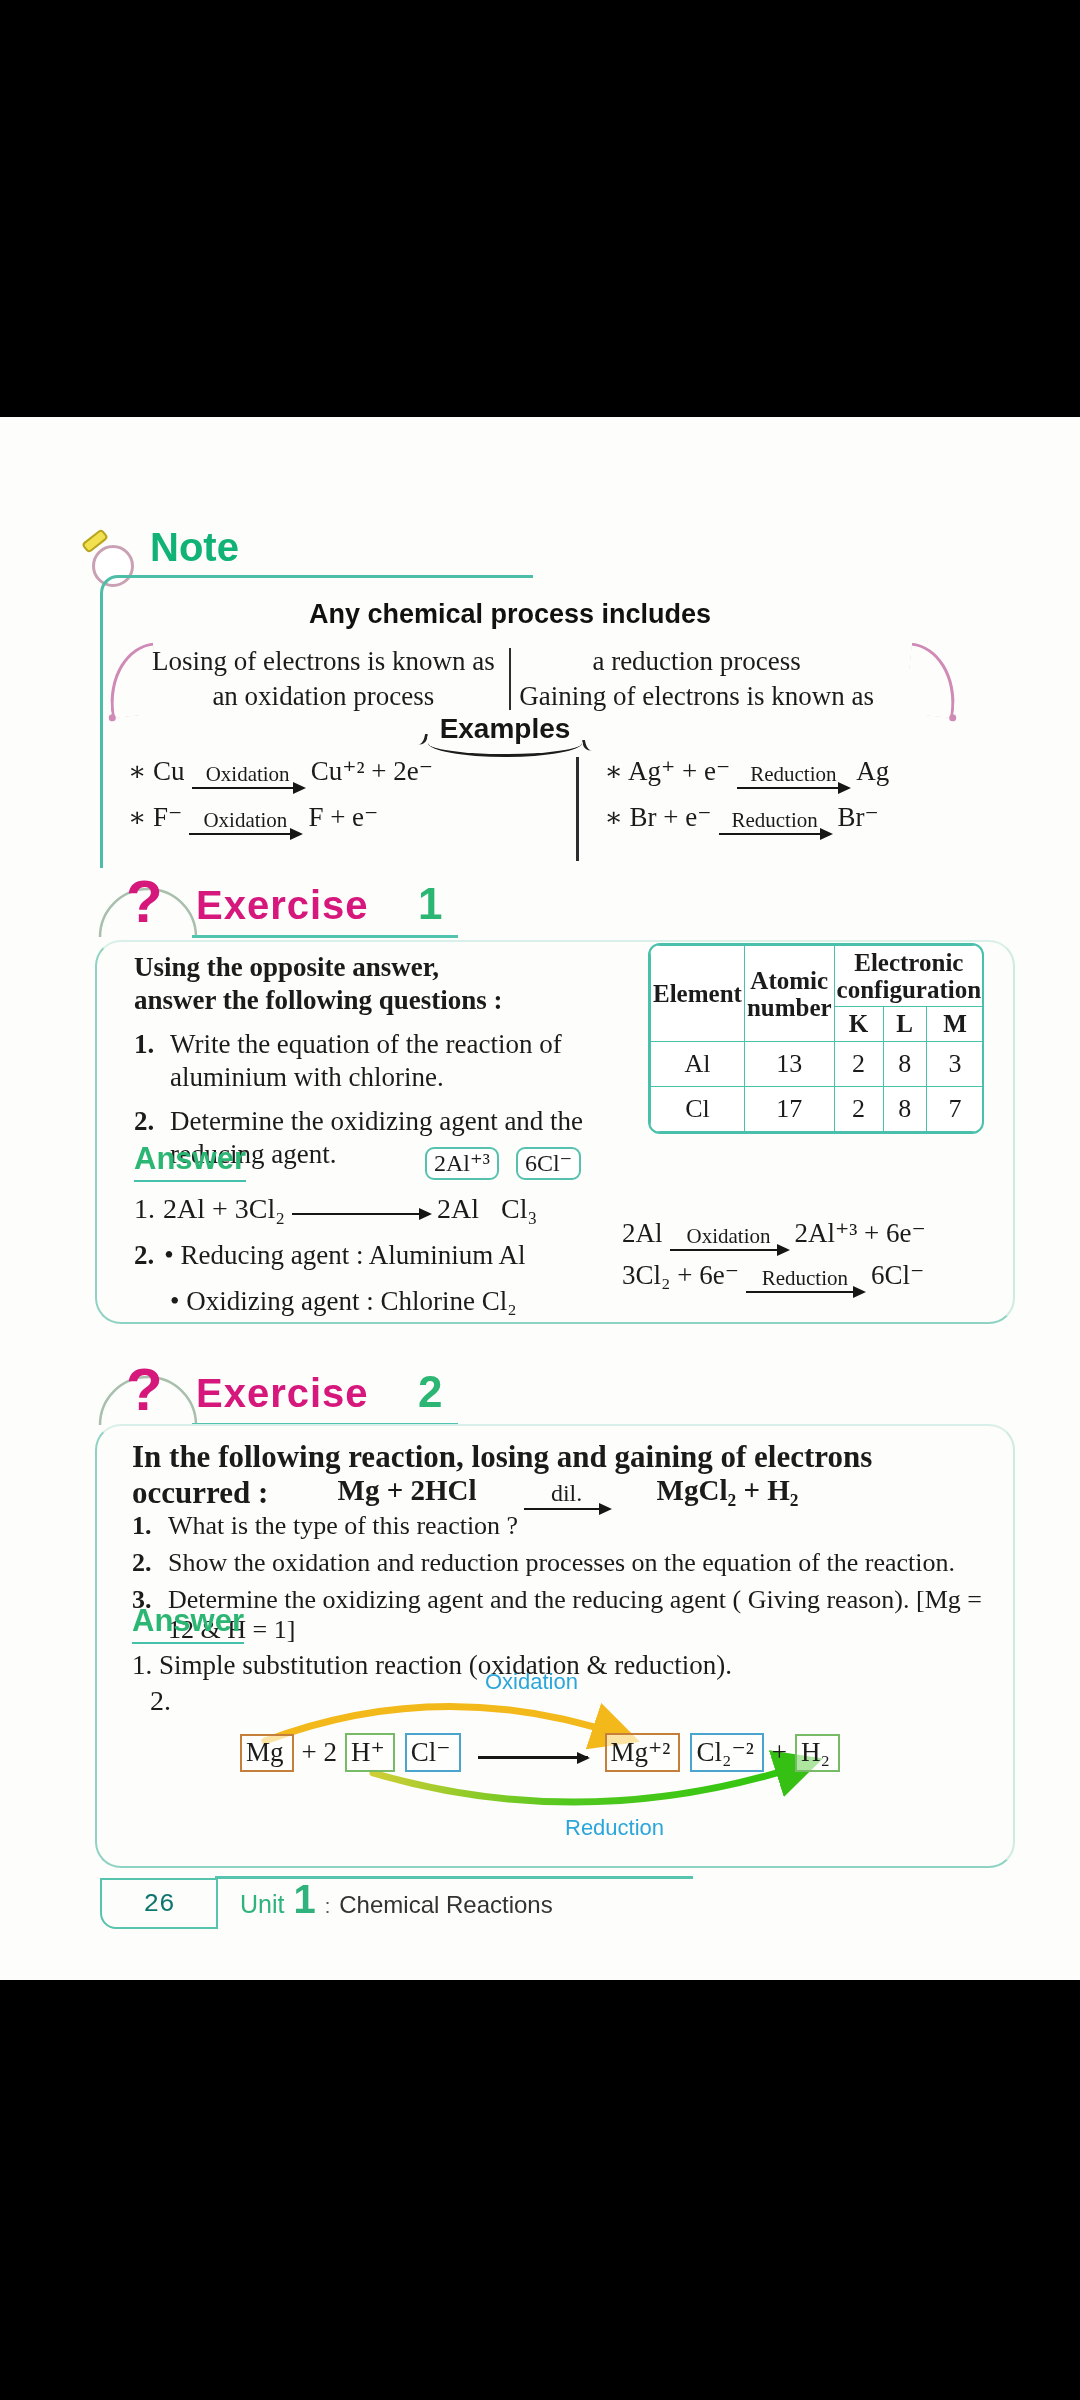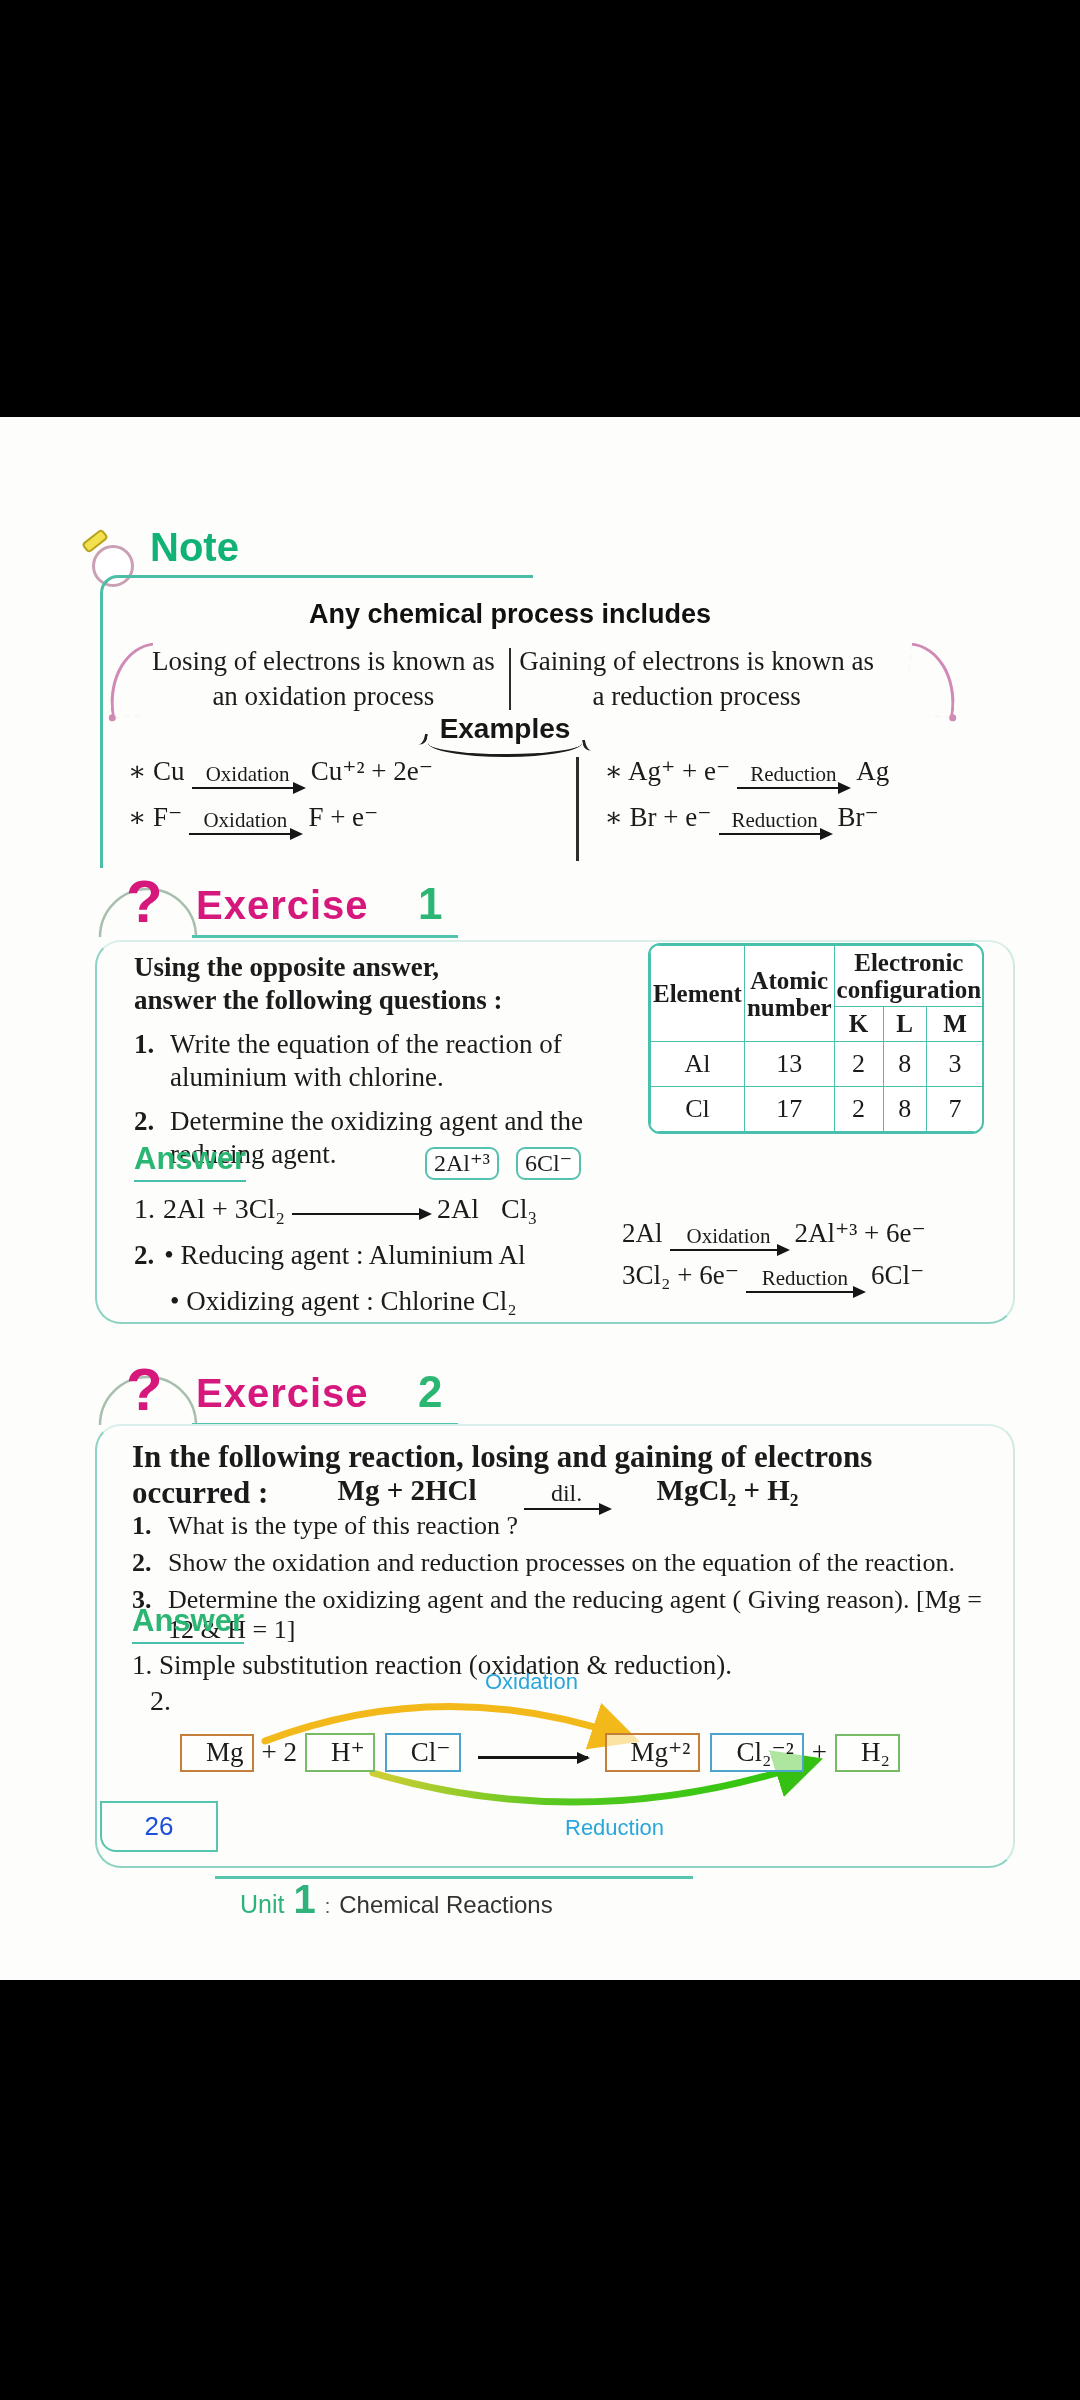--- a/index.html
+++ b/index.html
@@ -102,31 +102,31 @@
   .ex2-answerhead{left:132px;top:1186px;}
   .ex2-a1{left:132px;top:1233px;font-size:27px;}
   .ex2-a2num{left:150px;top:1268px;font-size:28px;}
 
   .diagram{left:235px;top:1256px;width:610px;height:178px;}
   .diagram svg.arcs{position:absolute;left:0;top:0;}
   .dg-label{position:absolute;font-family:"Liberation Sans","DejaVu Sans",sans-serif;font-size:22px;color:#2aa6db;}
   .dg-ox{left:250px;top:-4px;}
   .dg-red{left:330px;top:142px;}
   .tok-row{position:absolute;left:0;top:60px;width:100%;display:flex;justify-content:center;align-items:center;gap:10px;font-size:27px;white-space:nowrap;}
-  .tok{border:2px solid;padding:1px 8px 2px 24px;background:rgba(255,255,255,.6);}
+  .tok{border:2px solid;padding:1px 8px 2px 4px;background:rgba(255,255,255,.6);}
   .tok.mg{border-color:#c57f3b;}
   .tok.h{border-color:#77bb67;}
   .tok.cl{border-color:#4aa4cd;}
   .tok-plain{margin:0 -2px;}
   .tok-arrow{align-self:center;}
 
   
   .footer-line{left:215px;top:1459px;width:478px;height:3px;background:#57c4ae;z-index:2;}
-  .footer-pgbox{left:100px;top:1384px;width:114px;height:47px;border:2.5px solid #57c4ae;border-radius:0 0 0 16px;display:flex;align-items:center;justify-content:center;z-index:2;background:transparent;
-    font-family:Liberation Sans, sans-serif;font-size:26px;color:#1d4ed8;}
+  .footer-pgbox{left:100px;top:1461px;width:114px;height:47px;border:2.5px solid #57c4ae;border-radius:0 0 0 16px;display:flex;align-items:center;justify-content:center;z-index:2;background:transparent;
+    font-family:Liberation Mono, monospace;font-size:26px;color:#0f766e;}
   .footer-unit{left:240px;top:1464px;display:flex;align-items:baseline;gap:9px;z-index:2;font-family:"Liberation Sans","DejaVu Sans",sans-serif;}
   .fu-label{color:#2fb27c;font-size:25px;}
   .fu-num{color:#2fb27c;font-weight:bold;font-size:40px;line-height:36px;}
   .fu-sep{color:#555;font-size:20px;}
   .fu-title{color:#333;font-size:24px;}
 </style>
 </head>
 <body>
 
 <div class="page">
@@ -144,22 +144,22 @@
   <div class="abs bracket bl"></div>
   <div class="abs bracket br"></div>
 
   <div class="abs defs-row">
     <div class="defs-col">
       <div>Losing of electrons is known as</div>
       <div>an oxidation process</div>
     </div>
     <div class="defs-divider"></div>
     <div class="defs-col">
+      <div>a reduction process</div>
       <div>Gaining of electrons is known as</div>
-      <div>a reduction process</div>
     </div>
   </div>
 
   <div class="abs examples-wrap">
     <span class="examples-label">
       <span class="tick-l"></span>
       <span>Examples</span>
       <span class="examples-brace"></span>
       <span class="tick-r"></span>
     </span>

